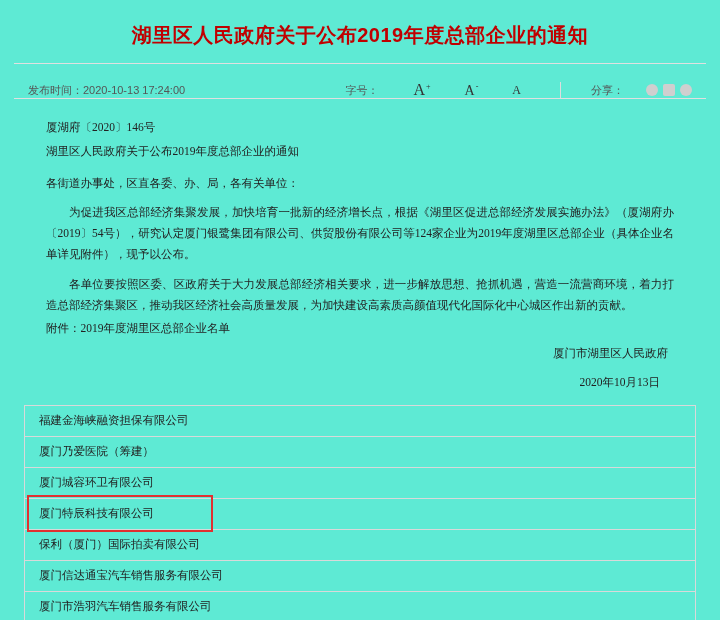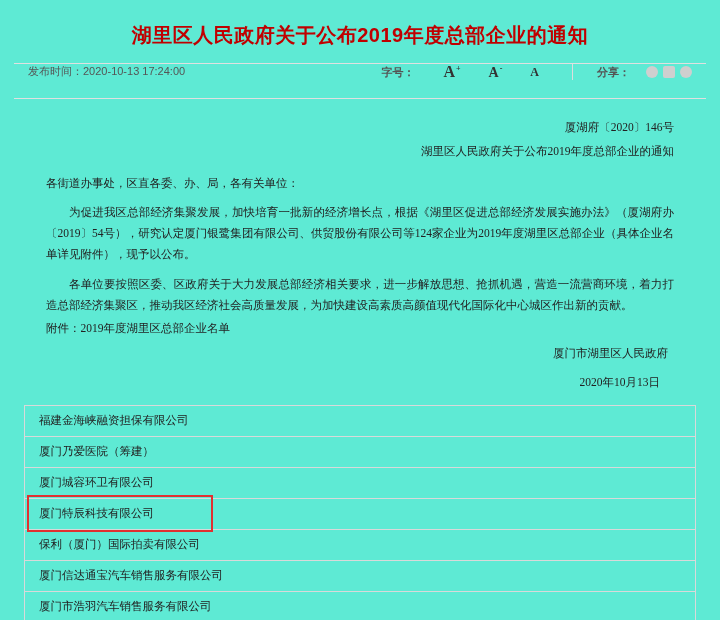--- a/index.html
+++ b/index.html
@@ -34,35 +34,34 @@
     letter-spacing: 0.5px;
   }
   
   .meta-bar {
     position: relative;
     margin: 0 14px;
     border-top: 1px solid #e0e0e0;
     border-bottom: 1px solid #e0e0e0;
     height: 34px;
     display: flex;
-    align-items: flex-start;
+    align-items: flex-end;
     font-size: 11px;
     color: #555;
   }
   .meta-left {
     padding-left: 14px;
     white-space: nowrap;
   }
   .meta-right {
     margin-left: auto;
     display: flex;
     align-items: center;
     padding-right: 14px;
-    gap: 10px;
-    font-weight: bold;
+    gap: 16px;
   }
   .fontsize-label {
     font-size: 11px;
     color: #555;
     margin-right: 10px;
   }
   .fs-btn {
     position: relative;
     font-family: "Liberation Serif", serif;
     color: #333;
@@ -104,21 +103,21 @@
   .share-dot.round { border-radius: 50%; }
   
   .doc-body {
     padding: 16px 46px 0 46px;
     font-family: "Liberation Serif", serif;
     font-size: 11.5px;
     color: #222;
     line-height: 1.85;
   }
   .center-line {
-    text-align: right;
+    text-align: left;
     margin-bottom: 3px;
   }
   .doc-no { margin-top: 2px; }
   .sub-title {
     margin-bottom: 10px;
   }
   .salutation {
     margin-bottom: 2px;
   }
   .para {

